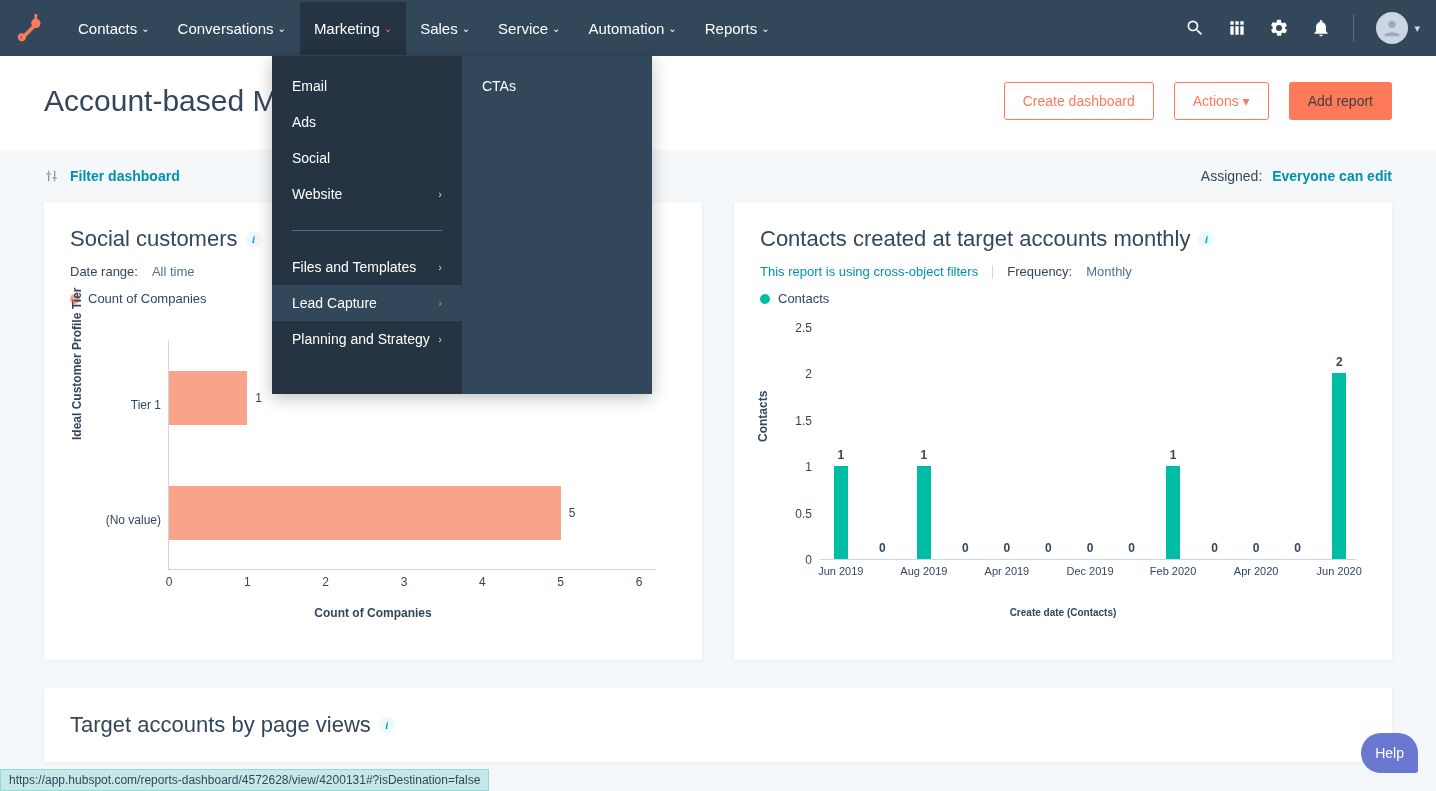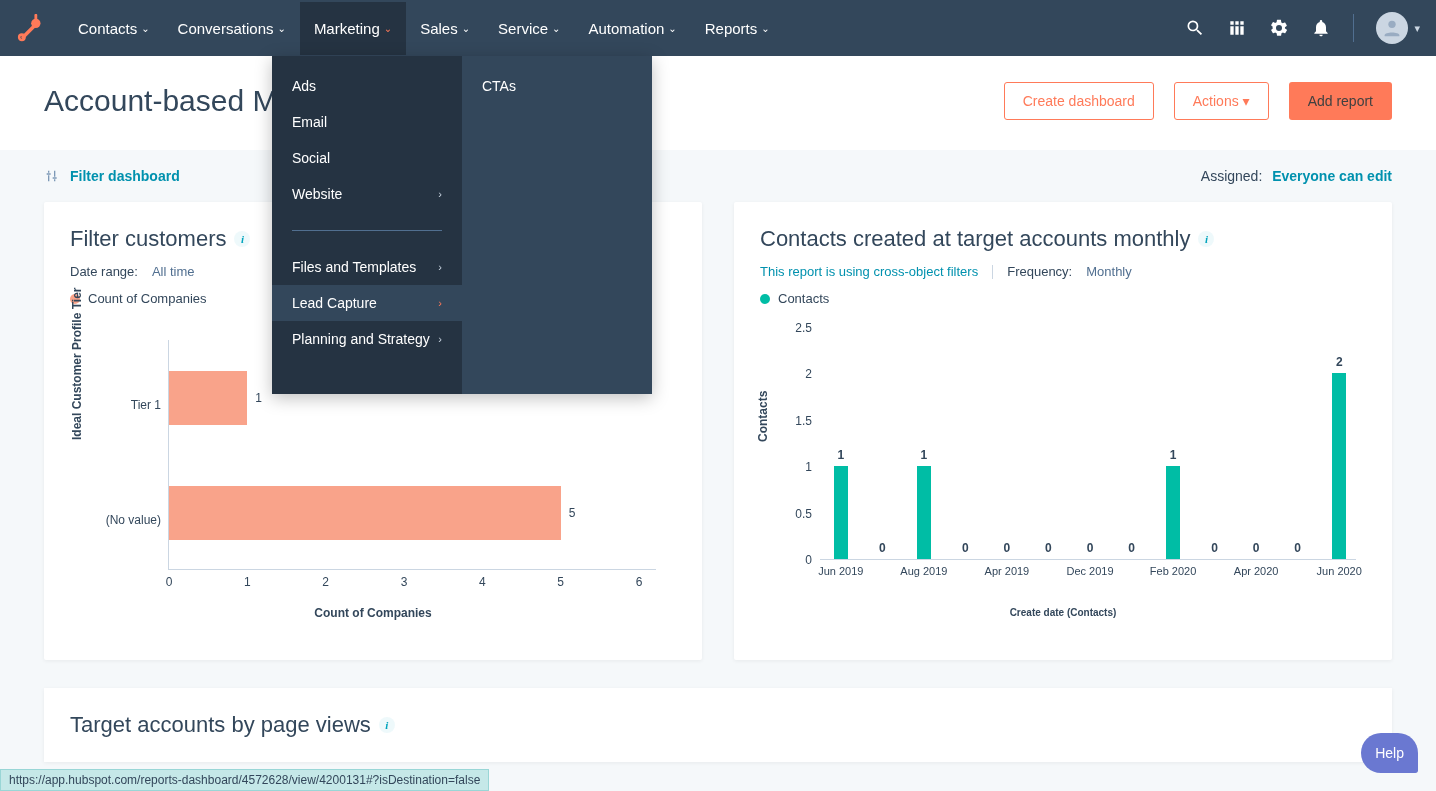--- a/index.html
+++ b/index.html
@@ -147,24 +147,24 @@
       </div>
       <span class="avatar-caret">▾</span>
     </div>
   </div>
 </header>
 
 <div class="dropdown-panel">
   <div class="dd-col1">
     <div id="dd-col1-top">
         <div class="dd-item">
+          <span>Email</span>
+        </div>
+        <div class="dd-item">
           <span>Ads</span>
-        </div>
-        <div class="dd-item">
-          <span>Email</span>
         </div>
         <div class="dd-item">
           <span>Social</span>
         </div>
         <div class="dd-item">
           <span>Website</span>
           <span class="dd-chevron">›</span>
         </div>
       </div>
     <div class="dd-sep"></div>
@@ -209,21 +209,21 @@
   <div class="assigned">
     <span>Assigned:</span>
     <a>Everyone can edit</a>
   </div>
 </div>
 
 <div class="cards-row">
 
   <div class="card">
     <div class="card-title">
-      <span>Filter customers</span>
+      <span>Social customers</span>
       <span class="info-icon">i</span>
     </div>
     <div class="card-meta">
       <span class="meta-label">Date range:</span>
       <span class="meta-value">All time</span>
     </div>
     <div class="legend">
       <span class="legend-dot" id="legend1-dot" style="background: rgb(249, 163, 138);"></span>
       <span>Count of Companies</span>
     </div>

